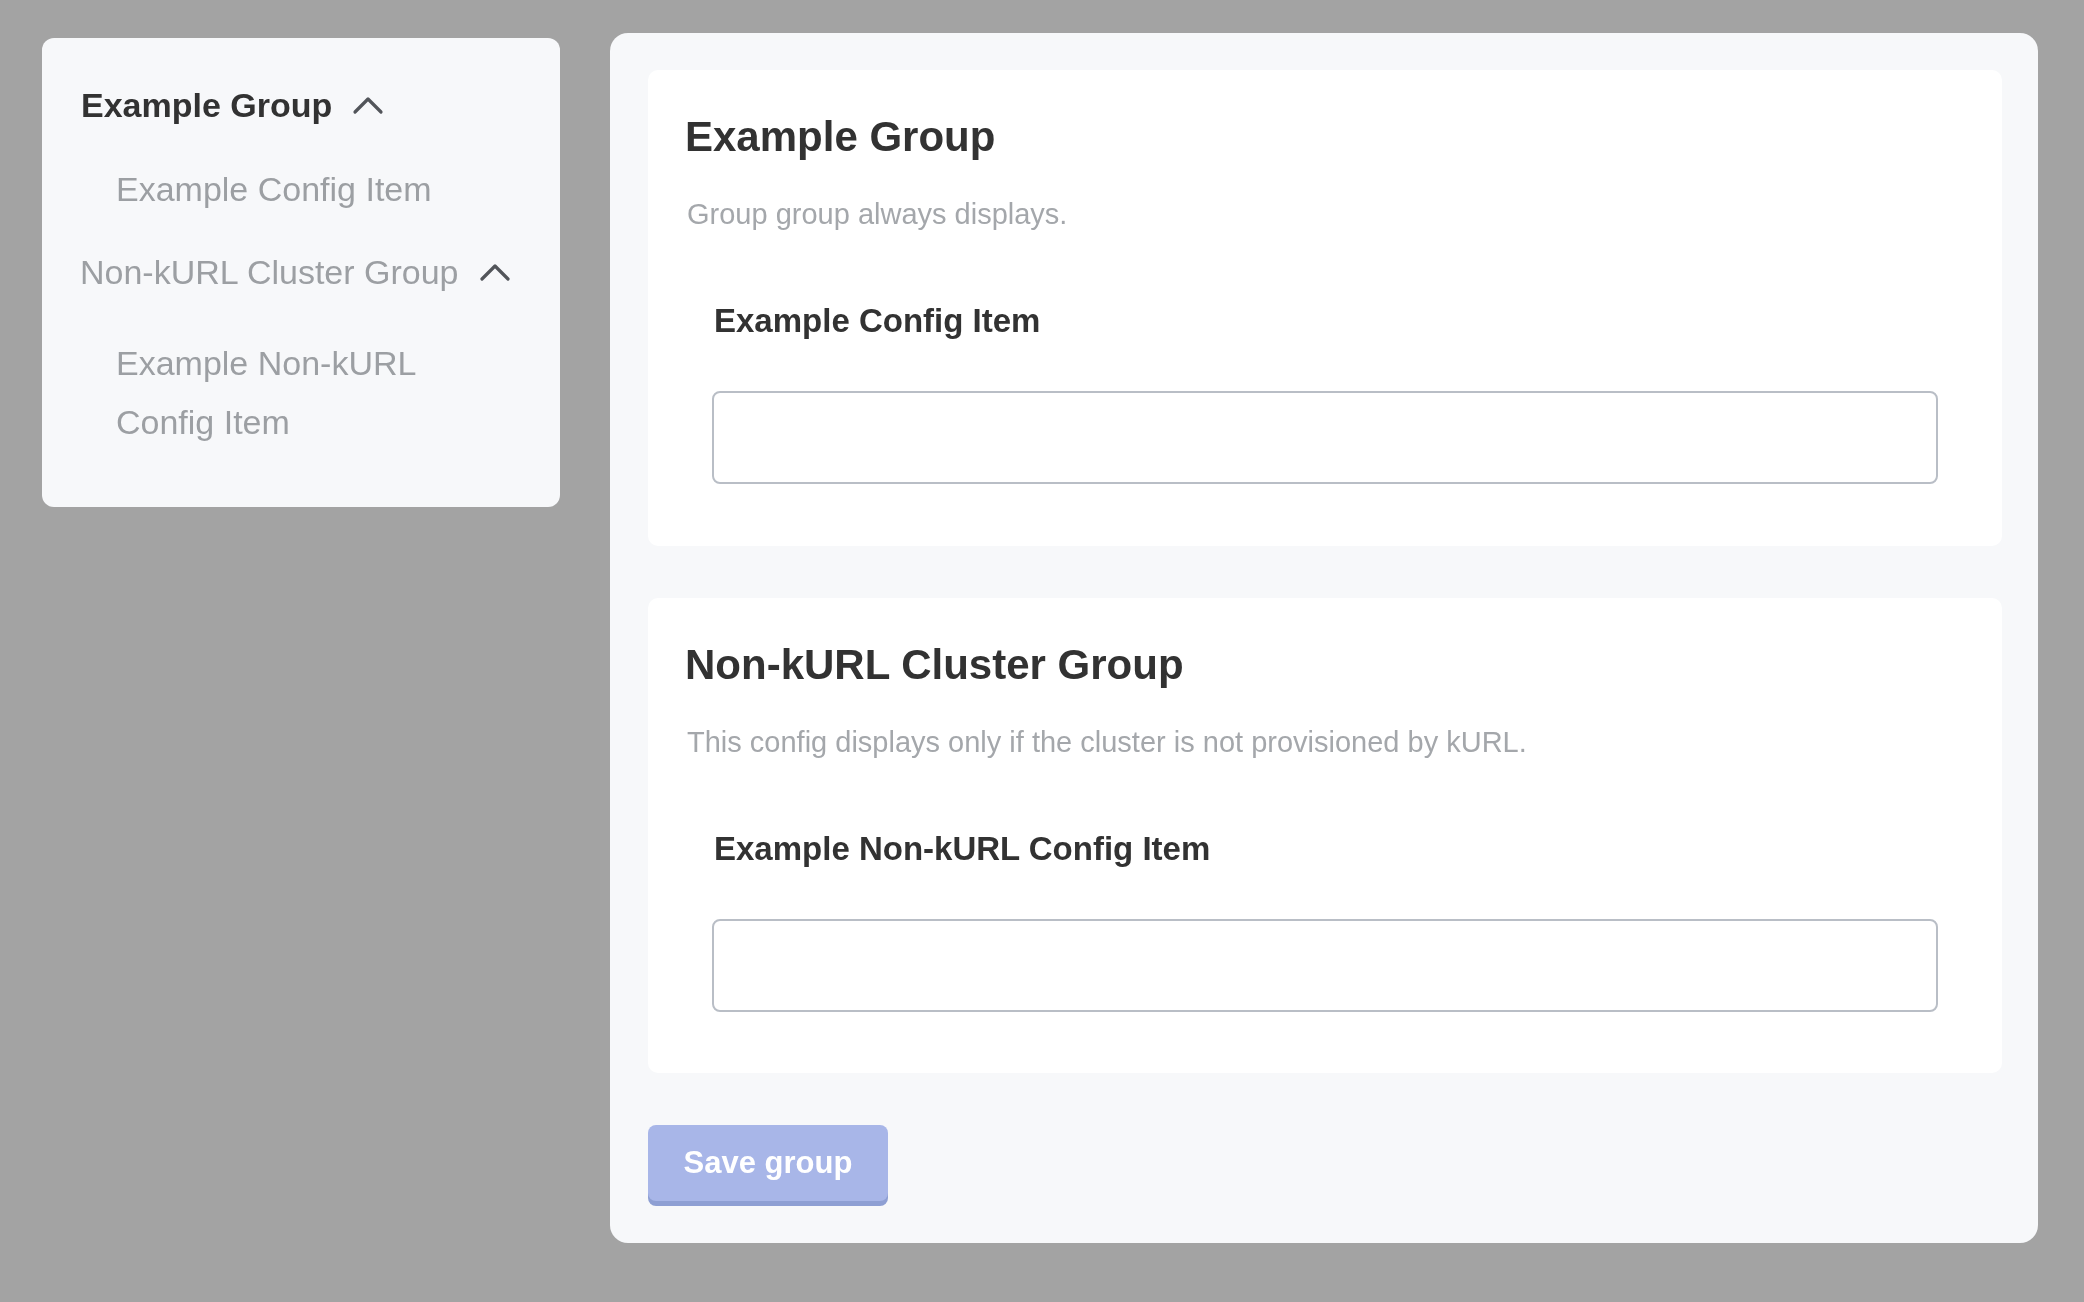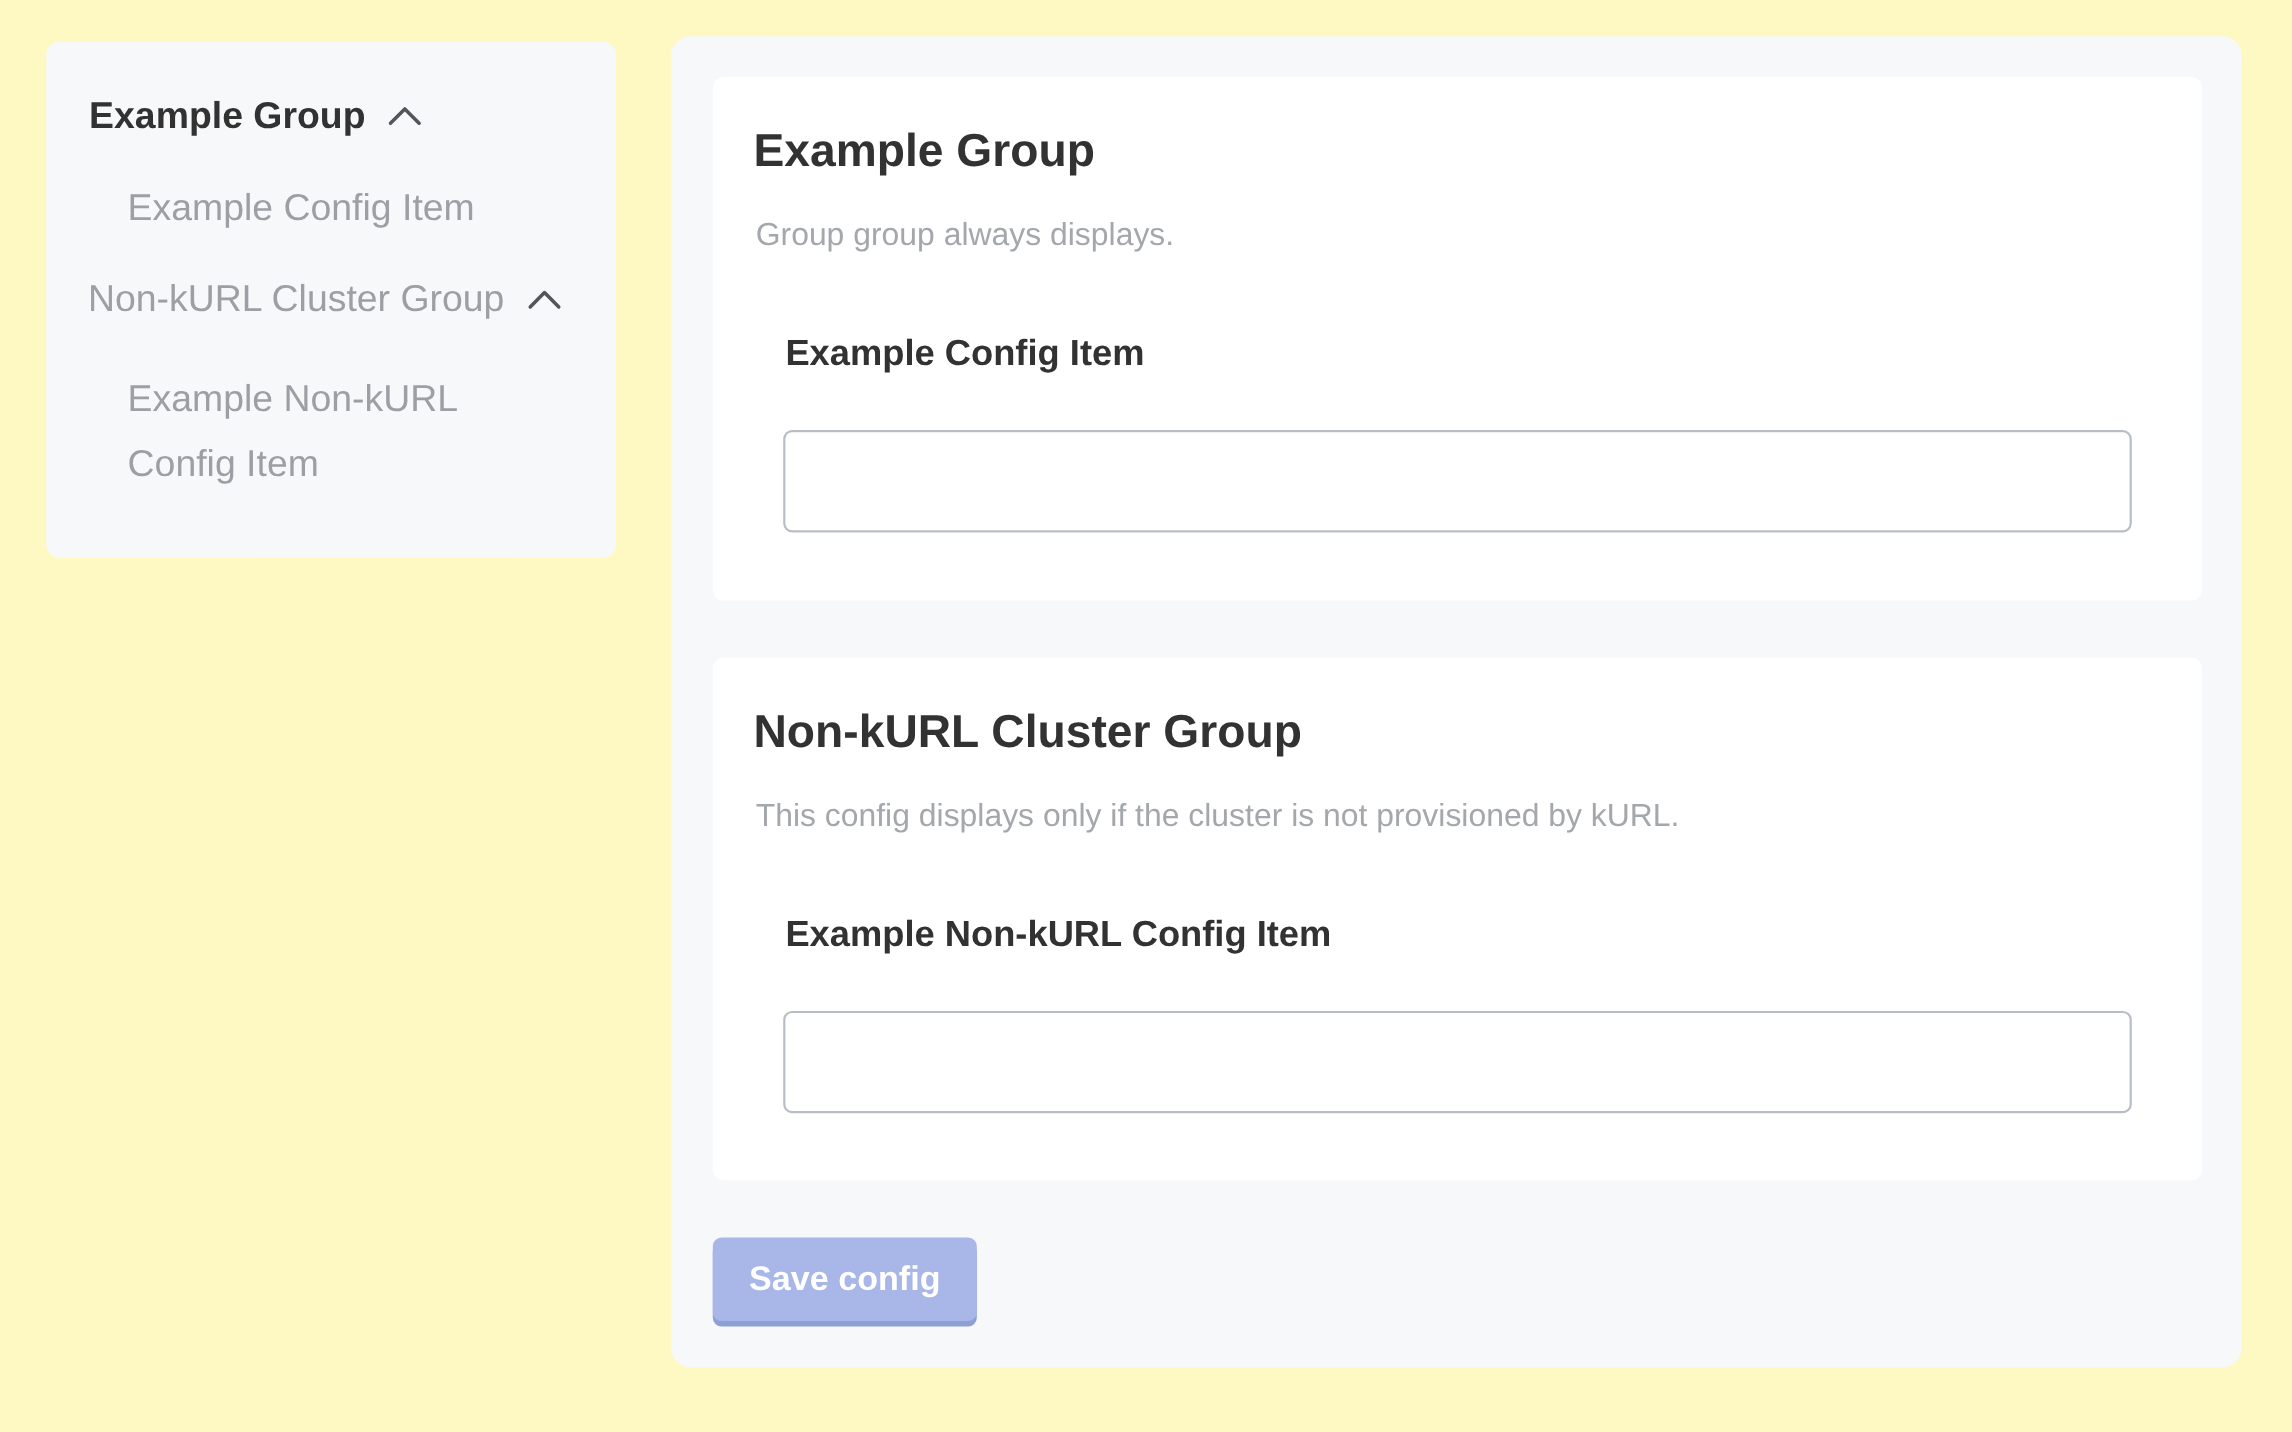--- a/index.html
+++ b/index.html
@@ -13,21 +13,21 @@
     --accent-shadow:#8e9fd3;
     --button-text:#ffffff;
     --chevron:#52555a;
   }
   *{margin:0;padding:0;box-sizing:border-box;}
   html,body{background:#ffffff;}
   #page{
     position:relative;
     width:2084px;
     height:1302px;
-    background:#fef9c3;
+    background:#a3a3a3;
     font-family:"Liberation Sans", sans-serif;
     overflow:hidden;
   }
   
   .sidebar{
     position:absolute;
     left:42px; top:38px;
     width:518px; height:469px;
     background:var(--panel-bg);
     border-radius:12px;
@@ -180,17 +180,17 @@
       <input class="item-input" type="text" style="">
     </section>
 
     <section class="card card-2">
       <h2 class="group-title">Non-kURL Cluster Group</h2>
       <p class="group-desc">This config displays only if the cluster is not provisioned by kURL.</p>
       <label class="item-label">Example Non-kURL Config Item</label>
       <input class="item-input" type="text" style="">
     </section>
 
-    <button class="save-btn">Save config</button>
+    <button class="save-btn">Save group</button>
 
   </main>
 
 </div>
 
 </body></html>

